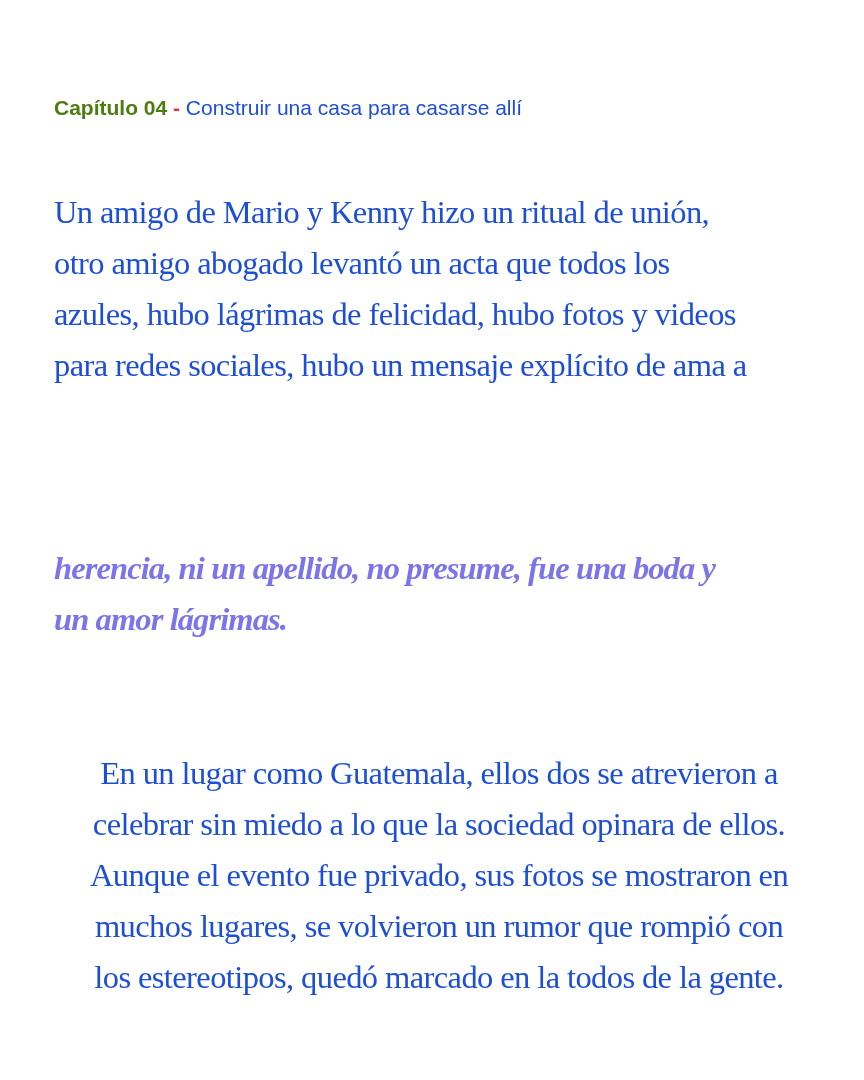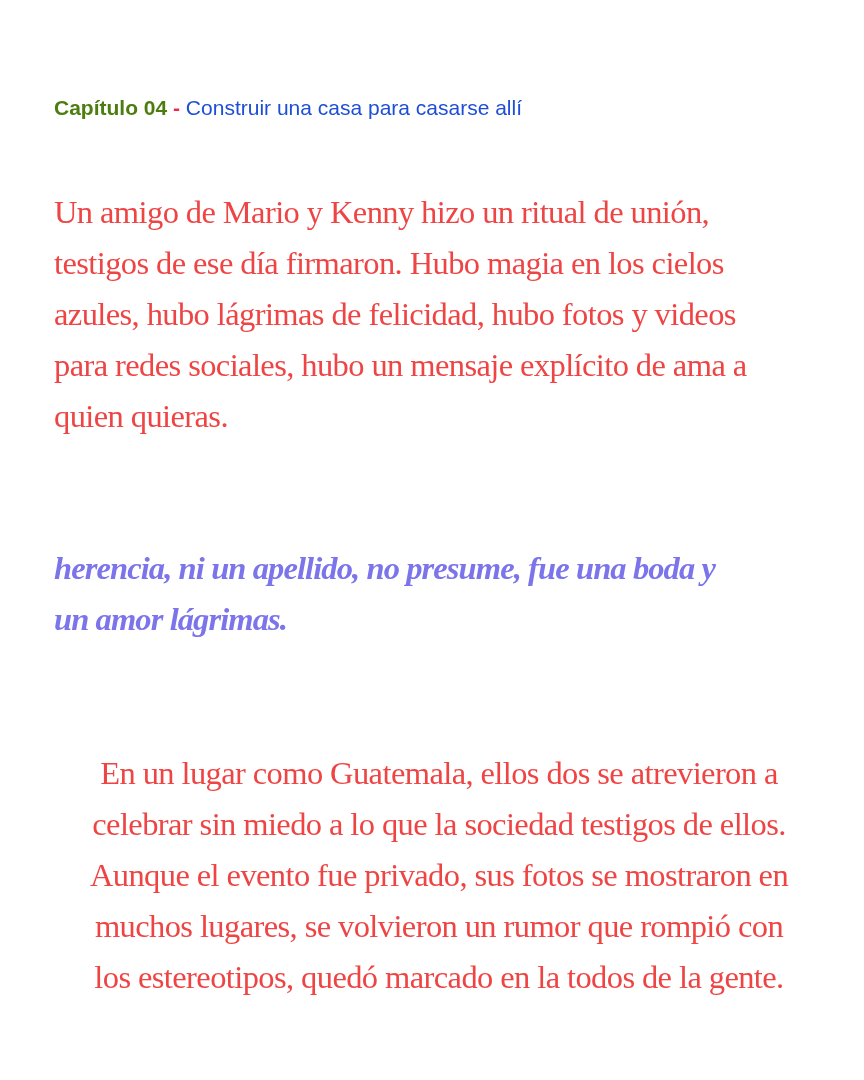--- a/index.html
+++ b/index.html
@@ -40,21 +40,21 @@
       color: #1d4ed8;
     }
     .para {
       position: absolute;
       left: 0;
       width: 770px;
       margin: 0;
       font-family: "Liberation Serif", serif;
       font-size: 32.5px;
       line-height: 51px;
-      color: #ef4444;
+      color: #1d4ed8;
       letter-spacing: -0.6px;
     }
     .para-1 { top: 187px; }
     .quote {
       top: 543px;
       color: #7b74ea;
       font-style: italic;
       font-weight: bold;
       letter-spacing: -0.9px;
     }
@@ -65,32 +65,31 @@
 <body>
 
 <div class="page">
 
   <div class="chapter-header">
     <span class="chapter-label">Capítulo 04</span><span class="chapter-sep"> - </span><span class="chapter-title">Construir una casa para casarse allí</span>
   </div>
 
   <p class="para para-1">
     <span class="line">Un amigo de Mario y Kenny hizo un ritual de unión,</span>
-    <span class="line">testigos de ese día firmaron. Hubo magia en los cielos</span>
+    <span class="line">otro amigo abogado levantó un acta que todos los</span>
     <span class="line">azules, hubo lágrimas de felicidad, hubo fotos y videos</span>
     <span class="line">para redes sociales, hubo un mensaje explícito de ama a</span>
-    <span class="line">quien quieras.</span>
   </p>
 
   <p class="para quote">
     <span class="line">herencia, ni un apellido, no presume, fue una boda y</span>
     <span class="line">un amor lágrimas.</span>
   </p>
 
   <p class="para para-2">
     <span class="line">En un lugar como Guatemala, ellos dos se atrevieron a</span>
-    <span class="line">celebrar sin miedo a lo que la sociedad testigos de ellos.</span>
+    <span class="line">celebrar sin miedo a lo que la sociedad opinara de ellos.</span>
     <span class="line">Aunque el evento fue privado, sus fotos se mostraron en</span>
     <span class="line">muchos lugares, se volvieron un rumor que rompió con</span>
     <span class="line">los estereotipos, quedó marcado en la todos de la gente.</span>
   </p>
 
 </div>
 
 </body></html>

